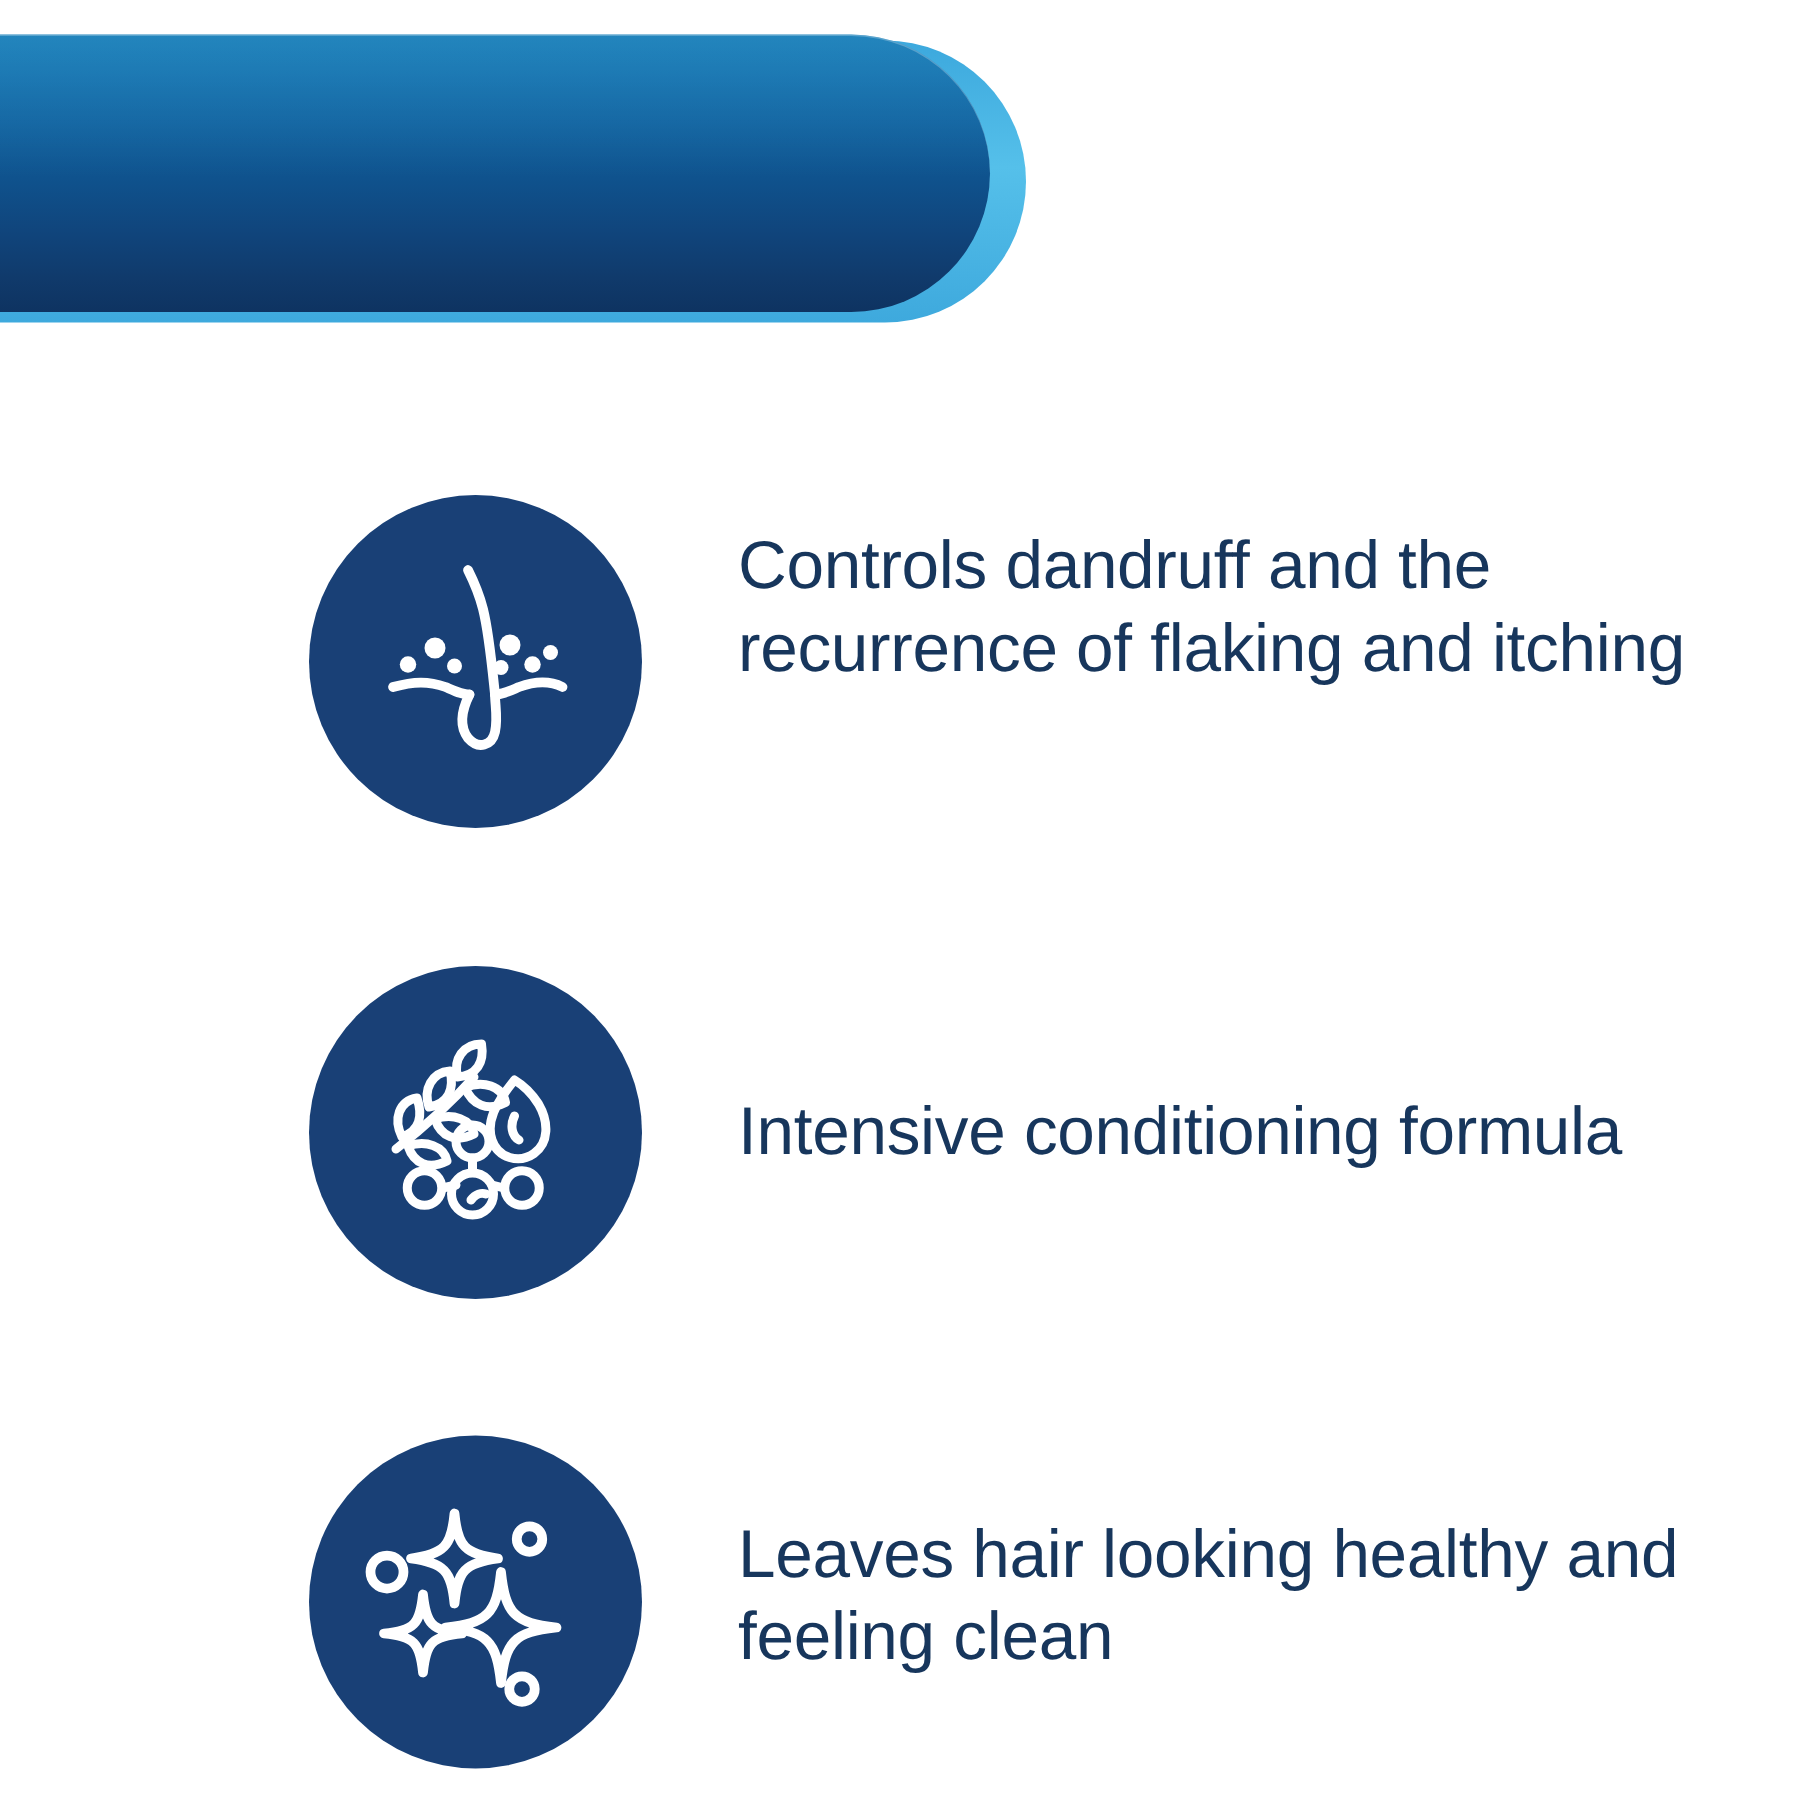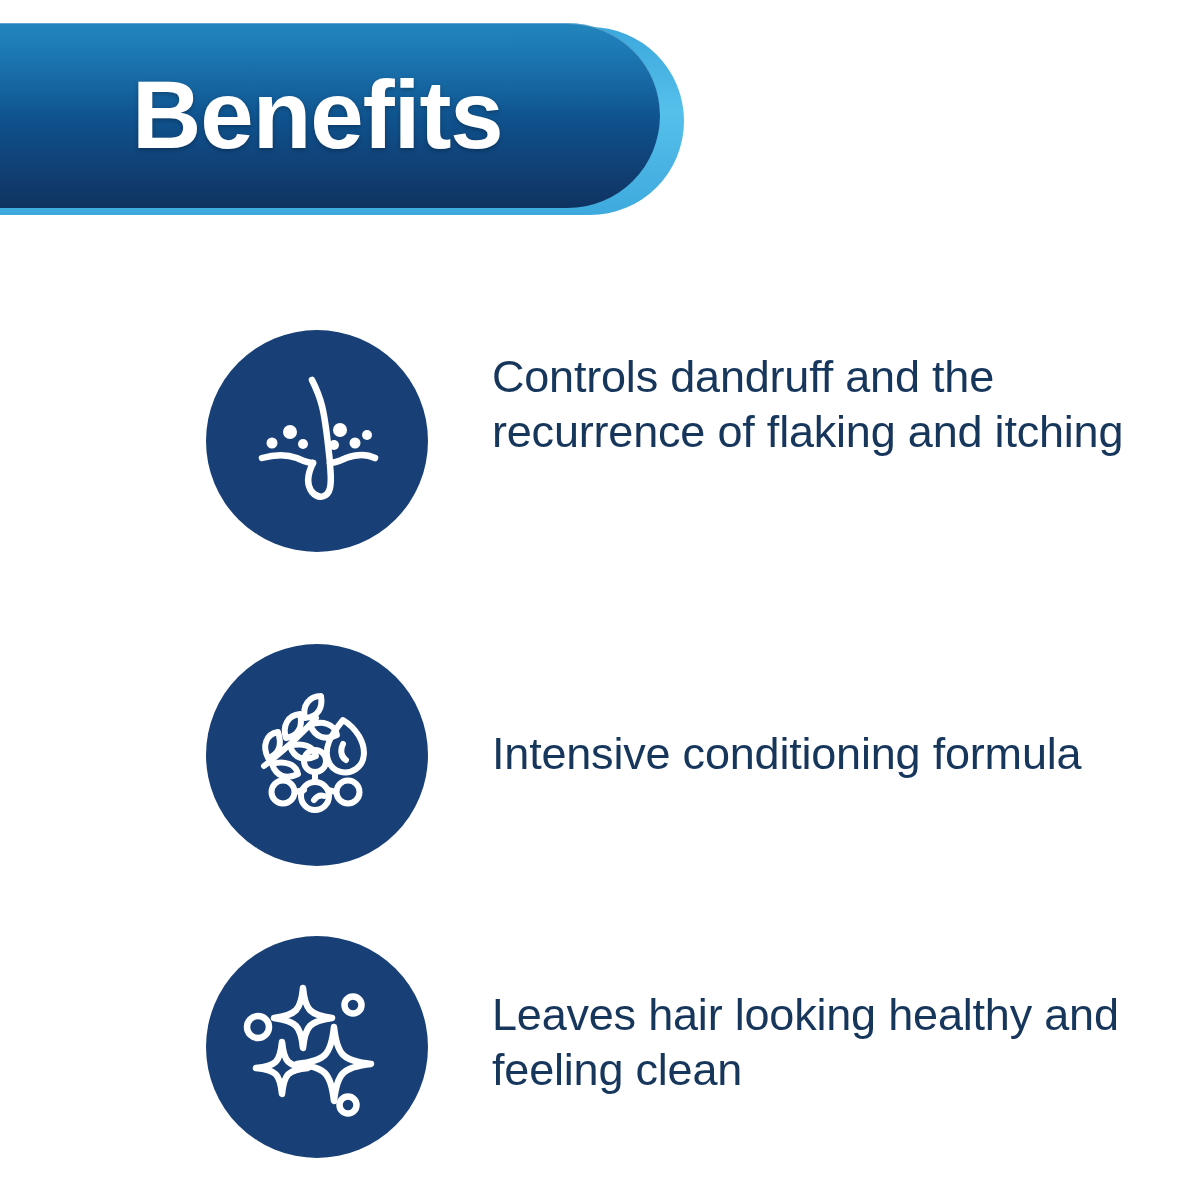--- a/index.html
+++ b/index.html
@@ -91,21 +91,21 @@
   .benefit-row {
     position: absolute;
     left: 0;
     width: 1064px;
     height: 222px;
     display: flex;
     align-items: center;
   }
   .benefit-row.r1 { top: 30px; }
   .benefit-row.r2 { top: 344px; }
-  .benefit-row.r3 { top: 636px; }
+  .benefit-row.r3 { top: 657px; }
 
   .icon-circle {
     position: absolute;
     left: 206px;
     top: 0;
     width: 222px;
     height: 222px;
     border-radius: 50%;
     background: #194076;
     display: flex;
@@ -132,21 +132,20 @@
 </head>
 <body>
 
 <div class="page">
 
   <div class="banner-wrap">
     <div class="banner-glow"></div>
     <div class="banner">
       <div class="banner-sheen"></div>
     </div>
-    <div class="banner-title">Benefits</div>
   </div>
 
   <div class="benefits">
 
     <div class="benefit-row r1">
       <div class="icon-circle">
         <svg width="150" height="150" viewBox="0 0 150 150" aria-hidden="true">
           <g fill="none" stroke="#ffffff" stroke-width="6.5" stroke-linecap="round" stroke-linejoin="round">
 
             <path d="M20 92 C34 88 44 88 55 92 C62 95 66 97 71 97"></path>

